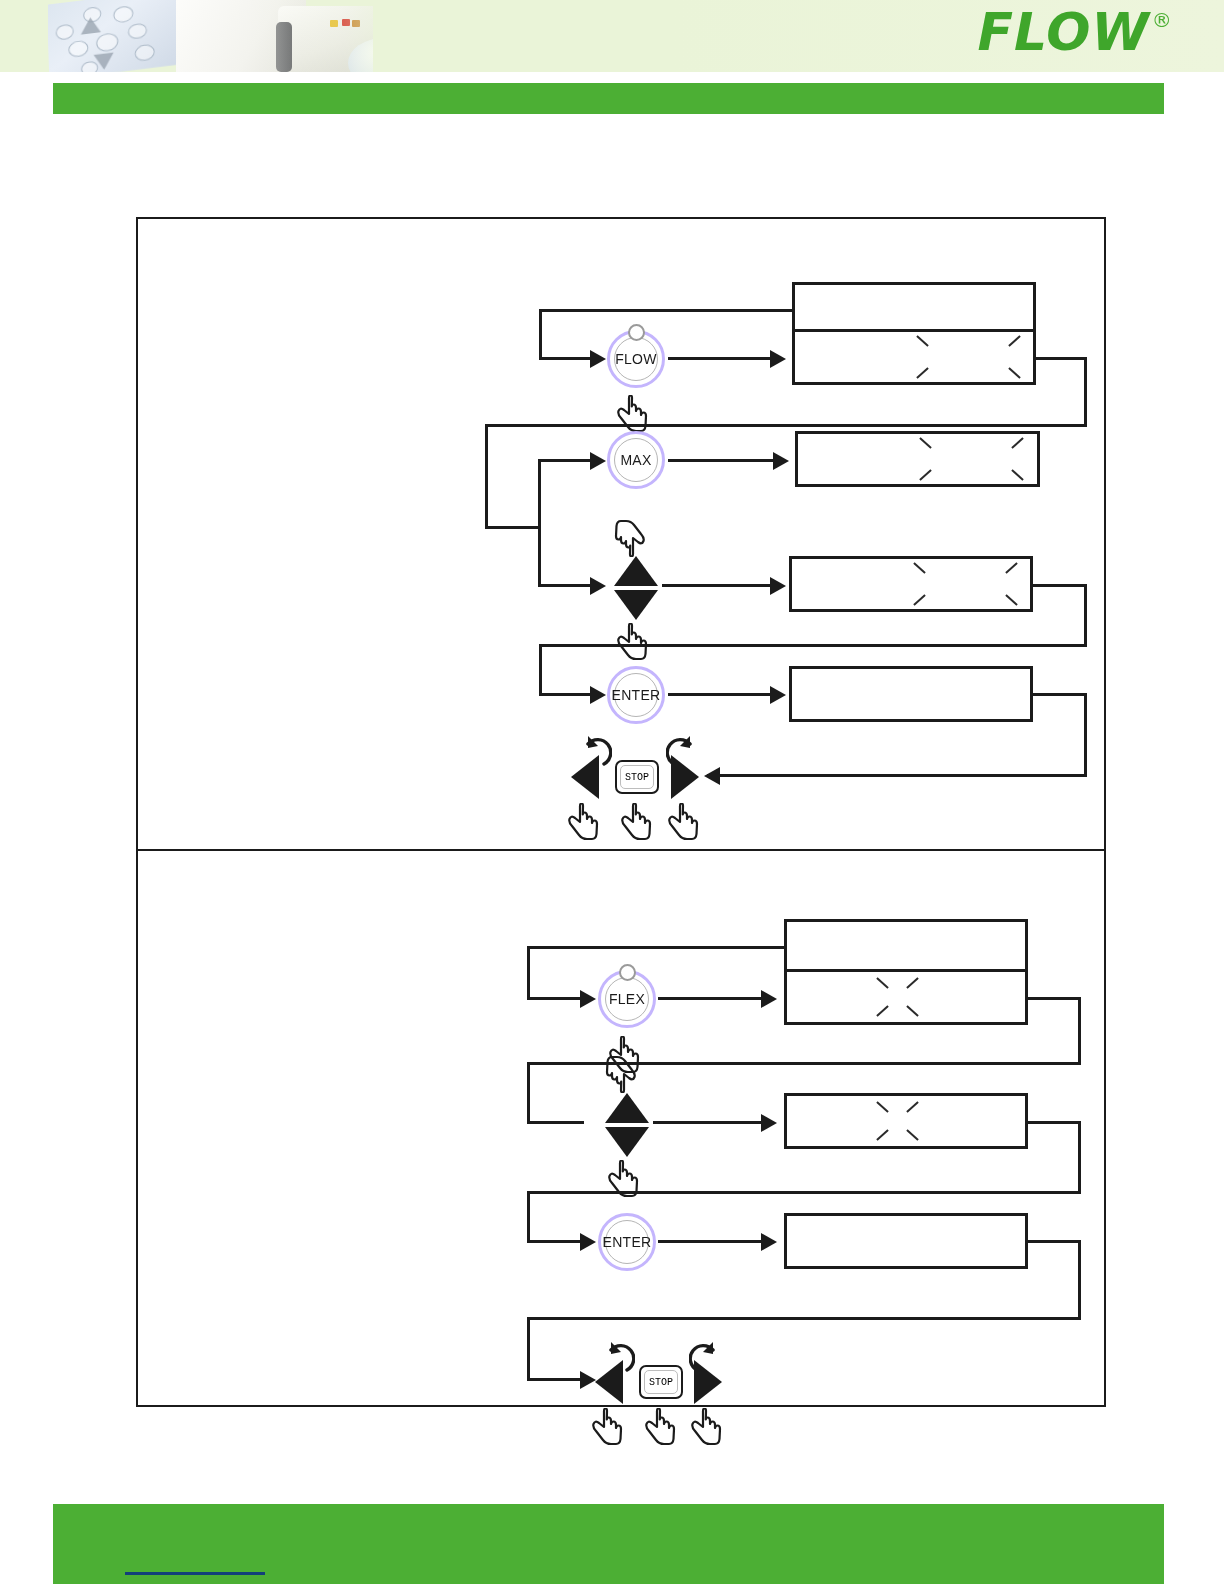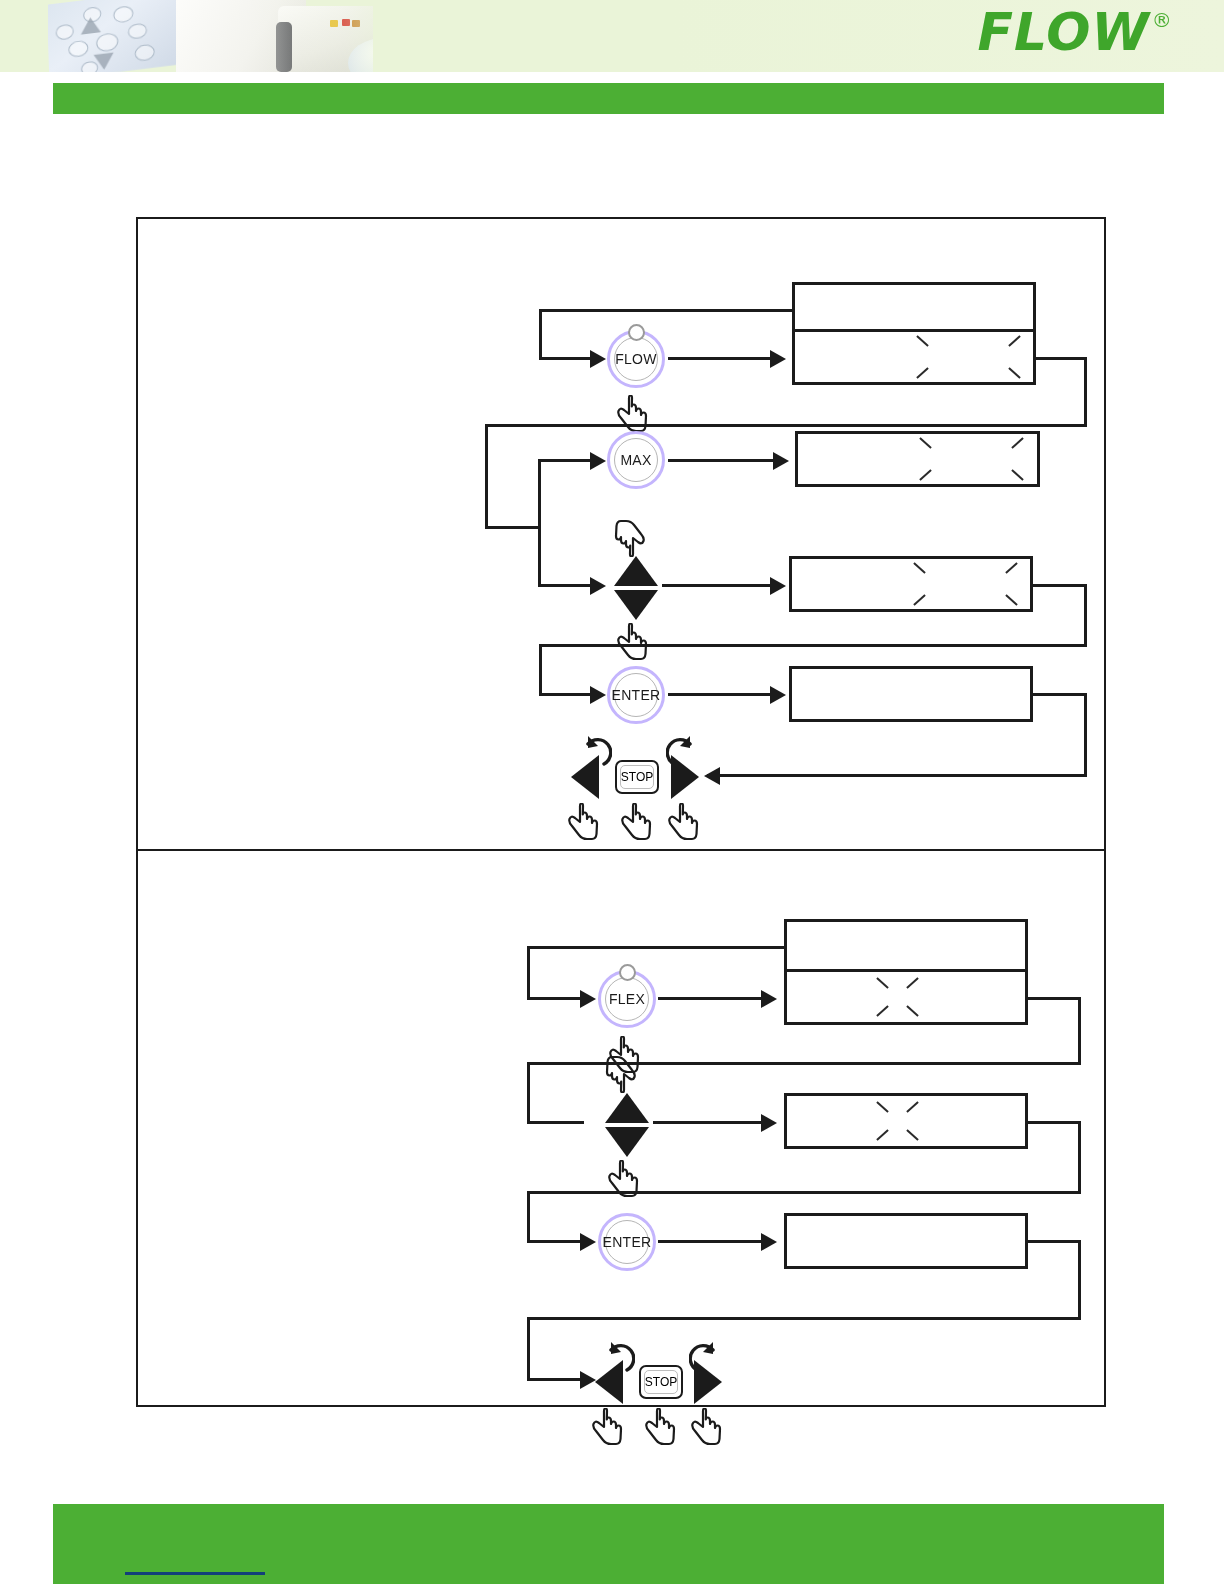--- a/index.html
+++ b/index.html
@@ -144,21 +144,21 @@
   
   .key-stop {
     position:absolute; width:44px; height:34px; border-radius:7px;
     border:2px solid #1b1b1b; background:#fff;
     display:flex; align-items:center; justify-content:center;
   }
   .key-stop::after {
     content:""; position:absolute; left:3px; top:3px; right:3px; bottom:3px;
     border-radius:5px; border:1px solid #bdbdbd;
   }
-  .key-stop span { font-size:12px; font-family:Liberation Sans, sans-serif; z-index:2; }
+  .key-stop span { font-size:10px; font-family:Liberation Mono, monospace; z-index:2; }
 
   
   .tri { position:absolute; width:0; height:0; }
   .tri-up   { border-left:22px solid transparent; border-right:22px solid transparent; border-bottom:30px solid #1b1b1b; }
   .tri-dn   { border-left:22px solid transparent; border-right:22px solid transparent; border-top:30px solid #1b1b1b; }
   .tri-lf   { border-top:22px solid transparent; border-bottom:22px solid transparent; border-right:28px solid #1b1b1b; }
   .tri-rt   { border-top:22px solid transparent; border-bottom:22px solid transparent; border-left:28px solid #1b1b1b; }
 
   
   .hand { position:absolute; width:34px; height:38px; }

